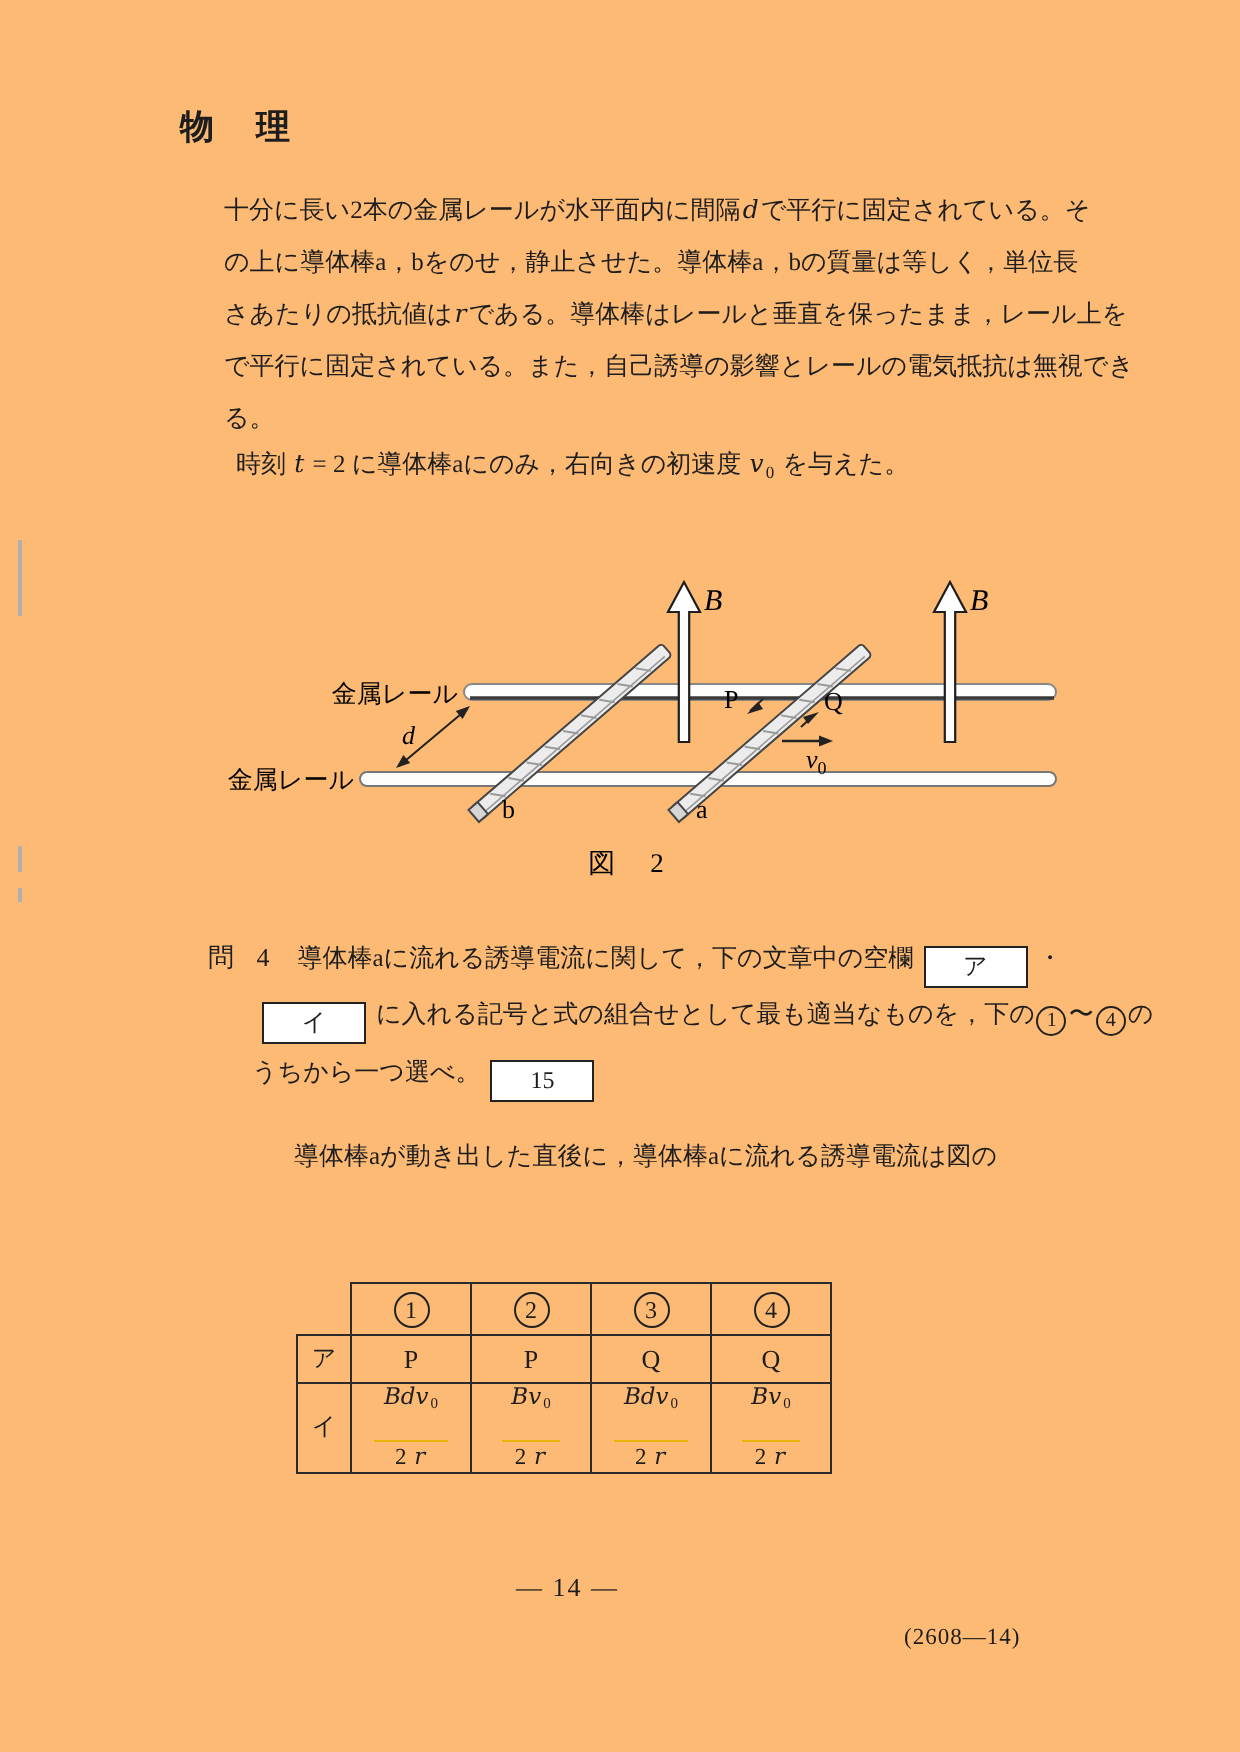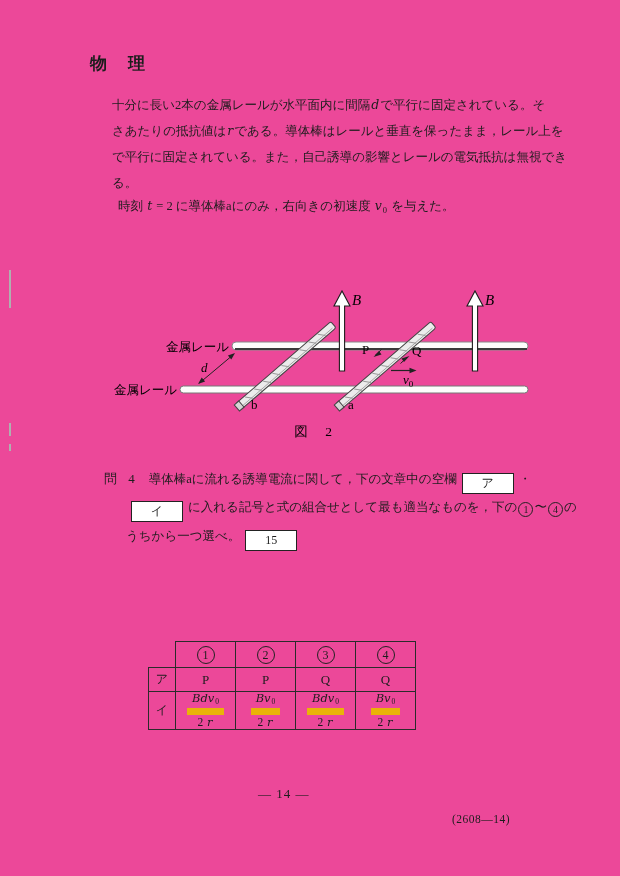--- a/index.html
+++ b/index.html
@@ -1,18 +1,18 @@
 <!DOCTYPE html>
 <html><head>
 <meta charset="utf-8">
 <style>
   html,body{margin:0;padding:0;background:#e9e9e9;}
   .page{
     position:relative;width:620px;height:876px;margin:0 auto;
-    background:#ec4899;color:#1d1d1d;overflow:hidden;
+    background:#fdba74;color:#1d1d1d;overflow:hidden;
     font-family:"Liberation Serif","DejaVu Serif",serif;
   }
   .abs{position:absolute;}
   .page-title{font-size:17px;font-weight:bold;letter-spacing:2px;}
   .tline{white-space:nowrap;font-size:12.5px;line-height:26px;height:26px;}
   .q4 .tline{line-height:29px;height:29px;font-family:Liberation Serif, serif;}
   .plabel{font-weight:bold;font-size:13.5px;margin:0 13px 0 -7px;}
   .qlabel{font-size:13px;letter-spacing:4px;margin-right:10px;}
   .indent{margin-left:22px;}
   .stmt-l1{text-indent:39px;}
@@ -31,21 +31,21 @@
   
   table.anstable{border-collapse:collapse;table-layout:fixed;}
   table.anstable td{
     border:1px solid #2b2b2b;text-align:center;vertical-align:middle;
     font-size:13px;padding:0;
   }
   table.anstable td.noborder{border:none;}
   table.anstable .hd .seg-circ{width:16px;height:16px;line-height:16px;font-size:12px;}
   table.anstable td.stub{font-size:12px;}
   .frac{display:inline-block;text-align:center;vertical-align:middle;line-height:1.15;font-size:11.5px;}
-  .frac .num{display:block;border-bottom:7px solid #eab308;padding:0 4px 1px;}
+  .frac .num{display:block;border-bottom:1px solid #eab308;padding:0 4px 13px;}
   .frac .den{display:block;padding-top:1px;}
   .frac .seg-sub{font-size:7.5px;vertical-align:-2px;}
   
   .footer-page{font-size:13px;letter-spacing:1px;}
   .footer-code{font-size:11.5px;letter-spacing:0.5px;margin-top:24px;}
   
   .edge-mark{position:absolute;left:9px;width:2px;background:#b0b0b0;}
   svg text{font-family:"Liberation Serif","DejaVu Serif",serif;}
 </style>
 </head>
@@ -54,20 +54,21 @@
 <div class="page">
 
   <div class="edge-mark" style="top:270px;height:38px;"></div>
   <div class="edge-mark" style="top:423px;height:13px;"></div>
   <div class="edge-mark" style="top:444px;height:7px;"></div>
 
   <div class="abs page-title" style="left:90px;top:52px;">物　理</div>
 
   <div class="abs" style="left:112px;top:92px;">
     <div class="tline"><span>十分に長い2本の金属レールが水平面内に間隔</span><span class="seg-i">d</span><span>で平行に固定されている。そ</span></div>
+    <div class="tline"><span>の上に導体棒a，bをのせ，静止させた。導体棒a，bの質量は等しく，単位長</span></div>
     <div class="tline"><span>さあたりの抵抗値は</span><span class="seg-i">r</span><span>である。導体棒はレールと垂直を保ったまま，レール上を</span></div>
     <div class="tline"><span>で平行に固定されている。また，自己誘導の影響とレールの電気抵抗は無視でき</span></div>
     <div class="tline"><span>る。</span></div>
     <div class="tline" style="margin-top:-3px;margin-left:6px;"><span>時刻 </span><span class="seg-i">t</span><span> = 2 に導体棒aにのみ，右向きの初速度 </span><span class="seg-i">v</span><span class="seg-sub">0</span><span> を与えた。</span></div>
   </div>
 
   <svg class="abs" style="left:85px;top:278px;" width="480" height="172" viewBox="0 0 480 172">
     <defs>
       <g id="rod-shape">
         <rect x="0" y="-4" width="126" height="8" rx="2" fill="#ececec" stroke="#444" stroke-width="1"></rect>
@@ -133,20 +134,21 @@
     <text x="229" y="158" text-anchor="middle" font-size="13.5" letter-spacing="2">図　2</text>
   </svg>
 
   <div class="abs q4" style="left:104px;top:464px;">
     <div class="tline"><span class="qlabel">問 4</span><span><span>導体棒aに流れる誘導電流に関して，下の文章中の空欄</span><span class="seg-box">ア</span><span>・</span></span></div>
     <div class="tline indent"><span class="seg-box">イ</span><span>に入れる記号と式の組合せとして最も適当なものを，下の</span><span class="seg-circ">1</span><span>〜</span><span class="seg-circ">4</span><span>の</span></div>
     <div class="tline indent"><span>うちから一つ選べ。</span><span class="seg-box">15</span></div>
   </div>
 
   <div class="abs" style="left:108px;top:565px;">
+    <div class="tline stmt-l1"><span>導体棒aが動き出した直後に，導体棒aに流れる誘導電流は図の</span></div>
   </div>
 
   <table class="anstable abs" style="left:148px;top:641px;">
     <colgroup>
         <col style="width:27px">
         <col style="width:60px">
         <col style="width:60px">
         <col style="width:60px">
         <col style="width:60px">
       </colgroup>

